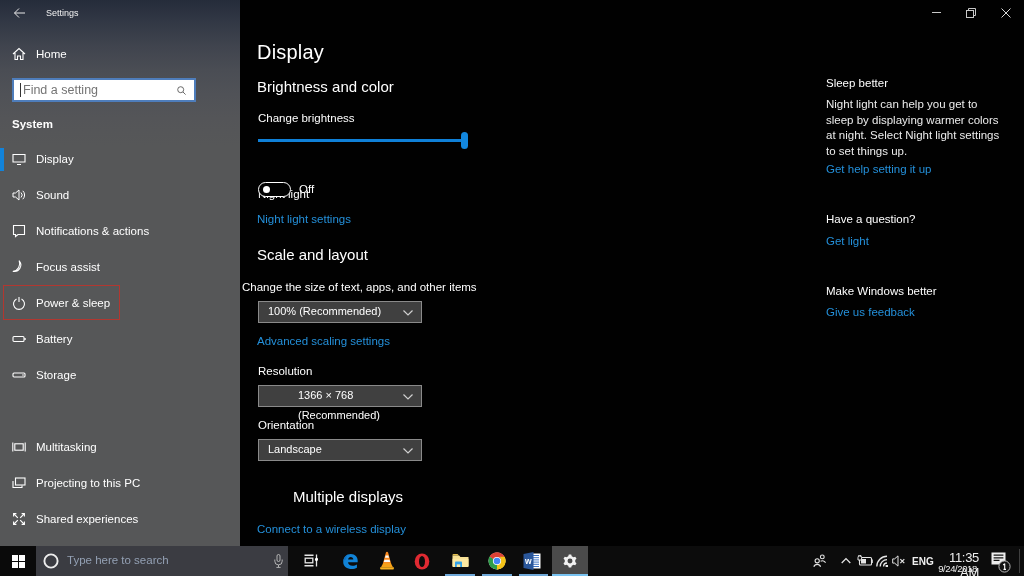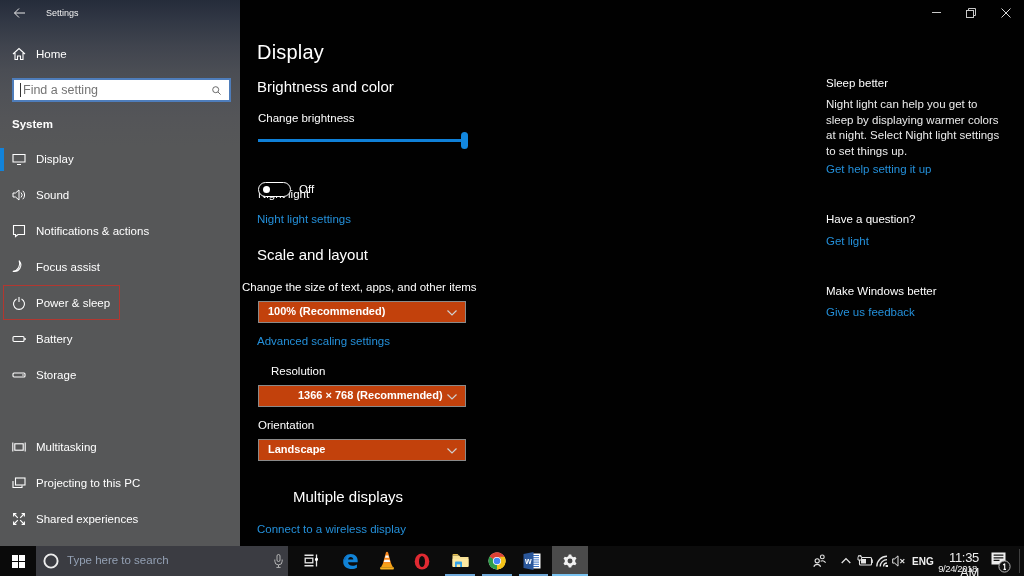--- a/index.html
+++ b/index.html
@@ -21,22 +21,22 @@
   .sb-item { left:0; width:240px; height:36px; line-height:36px; color:#fff; font-size:11.5px; }
   .sb-item .ic { position:absolute; left:12px; top:11px; width:14px; height:14px; }
   .sb-item .tx { position:absolute; left:36px; top:0; }
 
   .h1 { color:#fff; font-size:20px; font-weight:400; letter-spacing:0.2px; }
   .h2 { color:#fff; font-size:15px; font-weight:400; }
   .lbl { color:#fff; font-size:11.5px; }
   .lnk { color:#2490da; font-size:11.5px; }
 
   .dd {
-    width:208px; height:22px; border:1.5px solid #8a8a8a; background:#c2410c;
-    color:#fff; font-size:11px; line-height:19.5px; padding-left:9px;font-weight:bold;
+    width:164px; height:22px; border:1.5px solid #8a8a8a; background:#404040;
+    color:#fff; font-size:11px; line-height:19.5px; padding-left:9px;
   }
   .dd svg { position:absolute; right:8px; top:7.5px; }
 
   
   #taskbar { left:0; top:546px; width:1024px; height:30px; background:#0c0c0c; }
   #searchbox { left:36px; top:546px; width:252px; height:30px; background:#3b3c42; }
   .tb-ic { top:546px; width:36px; height:30px; display:flex; align-items:center; justify-content:center; }
   .ul { top:574px; height:2px; background:#6fa8d8; }
 </style>
 </head>
@@ -59,21 +59,21 @@
     <path d="M0.5 0.5 L9.5 9.5 M9.5 0.5 L0.5 9.5" stroke="#d8d8d8" stroke-width="1" fill="none"></path>
   </svg>
 
   <div class="abs sb-item" style="top:36px;">
     <svg class="ic" viewBox="0 0 14 14">
         <path d="M1 7 L7 1.5 L13 7 M3 6 V12.5 H5.5 V9 H8.5 V12.5 H11 V6" stroke="#fff" stroke-width="1.1" fill="none"></path>
       </svg>
     <span class="tx">Home</span>
   </div>
 
-  <div class="abs" style="left:12px; top:78px; width:219px; height:24px; background:#fff; border:2px solid #4e7dbb;">
+  <div class="abs" style="left:12px; top:78px; width:184px; height:24px; background:#fff; border:2px solid #4e7dbb;">
     <div class="abs" style="left:6px; top:3px; width:1px; height:14px; background:#333;"></div>
     <div class="abs" style="left:9px; top:3px; font-size:12.5px; color:#747474;">Find a setting</div>
     <svg class="abs" style="right:8px; top:6px;" width="9" height="9" viewBox="0 0 9 9">
       <circle cx="3.7" cy="3.7" r="3" stroke="#5a5a5a" stroke-width="0.9" fill="none"></circle>
       <path d="M6 6 L8.6 8.6" stroke="#5a5a5a" stroke-width="0.9"></path>
     </svg>
   </div>
 
   <div class="abs" style="left:12px; top:118px; font-size:11.5px; font-weight:700; color:#fff;">System</div>
 
@@ -164,21 +164,21 @@
   <div class="abs lnk" style="left:257px; top:213px;">Night light settings</div>
 
   <div class="abs h2" style="left:257px; top:246px;">Scale and layout</div>
   <div class="abs lbl" style="left:242px; top:281px;">Change the size of text, apps, and other items</div>
   <div class="abs dd" style="left:258px; top:301px;">100% (Recommended)
     <svg width="10" height="6" viewBox="0 0 10 6">
         <path d="M0.5 0.5 L5 5 L9.5 0.5" stroke="#d0d0d0" stroke-width="1.2" fill="none"></path>
       </svg>
   </div>
   <div class="abs lnk" style="left:257px; top:335px;">Advanced scaling settings</div>
-  <div class="abs lbl" style="left:271px; top:365px;text-align:right;">Resolution</div>
+  <div class="abs lbl" style="left:258px; top:365px;text-align:right;">Resolution</div>
   <div class="abs dd" style="left:258px; top:385px;padding-left:39px;">1366 × 768 (Recommended)
     <svg width="10" height="6" viewBox="0 0 10 6">
         <path d="M0.5 0.5 L5 5 L9.5 0.5" stroke="#d0d0d0" stroke-width="1.2" fill="none"></path>
       </svg>
   </div>
   <div class="abs lbl" style="left:258px; top:419px;">Orientation</div>
   <div class="abs dd" style="left:258px; top:439px;">Landscape
     <svg width="10" height="6" viewBox="0 0 10 6">
         <path d="M0.5 0.5 L5 5 L9.5 0.5" stroke="#d0d0d0" stroke-width="1.2" fill="none"></path>
       </svg>

